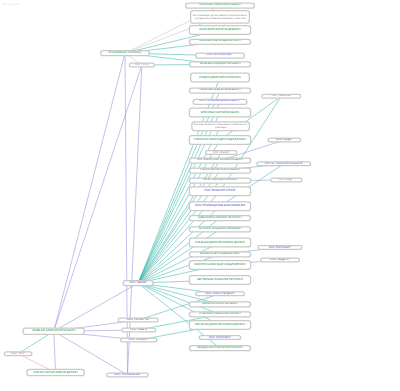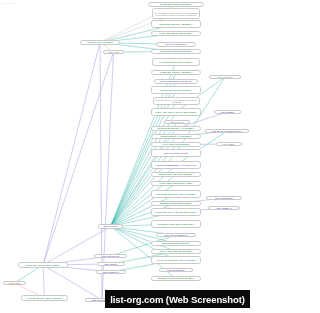--- a/index.html
+++ b/index.html
@@ -253,15 +253,14 @@
         <span class="c-red" style="font-size: 2.2px;">ООО "ТОРГ"</span>
       </div>
       <div class="node" style="left: 21px; top: 295px; width: 47px; height: 6px; border-color: rgb(201, 201, 201); background: rgb(255, 255, 255);">
         <span class="c-green" style="font-size: 2.2px;">ЛАРИОВ СЕРГЕЙ АЛЕКСАНДРОВИЧ</span>
       </div>
       <div class="node" style="left: 85px; top: 298px; width: 34px; height: 4px; border-color: rgb(201, 201, 201); background: rgb(255, 255, 255);">
         <span class="c-blue" style="font-size: 2.2px;">ООО "ПОЛЮСАН-МИ"</span>
       </div>
     </div>
 
-  <div id="watermark">list-org.com (Web Screenshot)</div>
 
 </div>
 
 </body></html>

